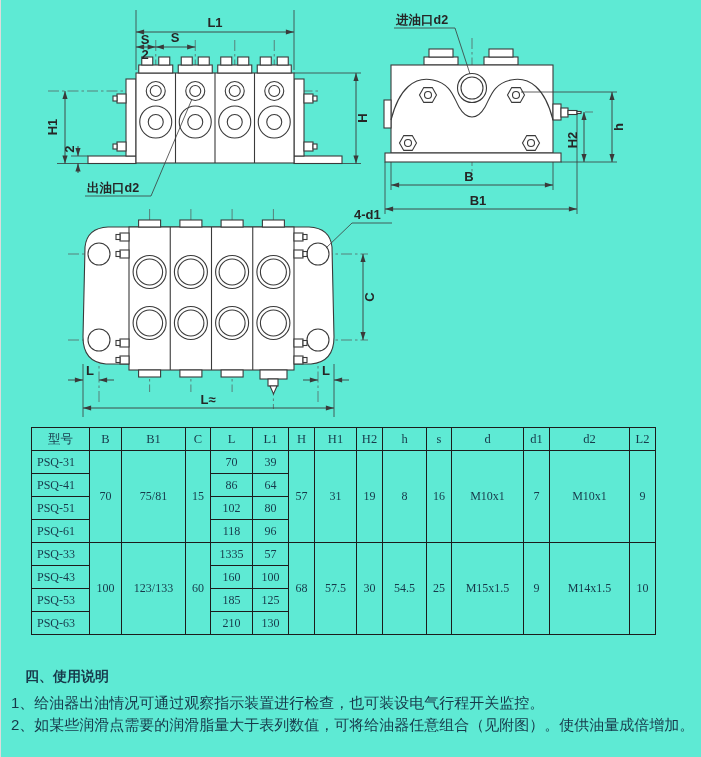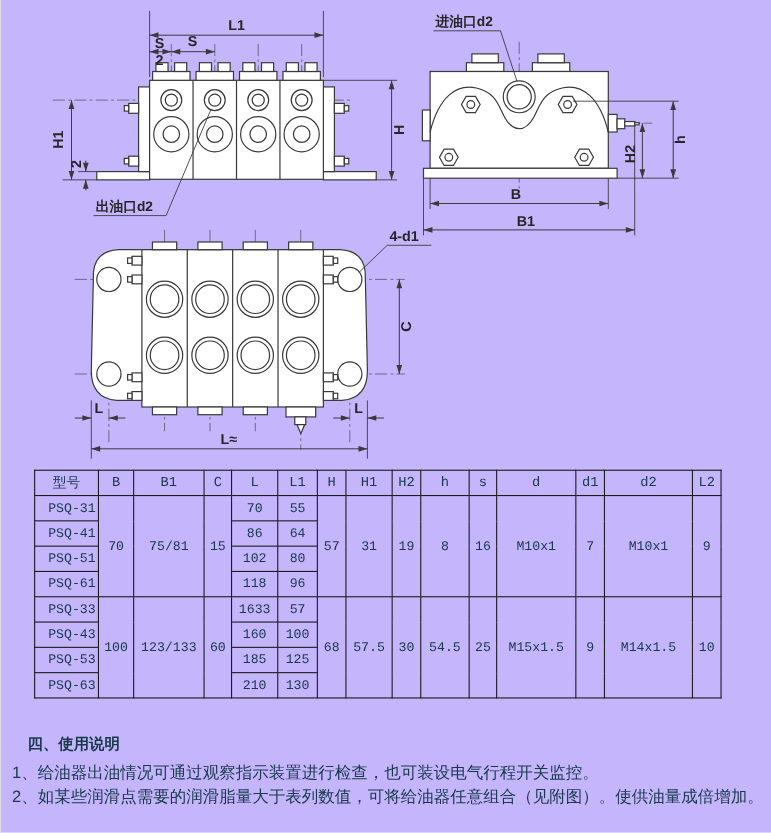--- a/index.html
+++ b/index.html
@@ -1,33 +1,33 @@
 <!DOCTYPE html>
 <html><head>
 <meta charset="utf-8">
 <style>
   html,body{margin:0;padding:0;background:#fff;}
-  .page{position:relative;width:701px;height:757px;background:#c4b5fd;overflow:hidden;
+  .page{position:relative;width:701px;height:757px;background:#5eead4;overflow:hidden;
         border-left:1px solid #dcdcdc;font-family:"Liberation Sans","DejaVu Sans",sans-serif;}
   .drawing{position:absolute;}
   svg .ln{stroke:#3a3a3a;stroke-width:1.1;fill:none}
   svg .fw{stroke:#3a3a3a;stroke-width:1.1;fill:#ffffff}
   svg .cl{stroke:#555;stroke-width:.7;fill:none;stroke-dasharray:11 3 2.5 3}
   svg .dim{stroke:#3a3a3a;stroke-width:.9;fill:none}
   svg .ext{stroke:#3a3a3a;stroke-width:.8;fill:none}
   svg text{font-family:"Liberation Sans","DejaVu Sans",sans-serif;fill:#262626}
   svg .dtx{font-size:13px;font-weight:bold}
   svg .ctx{font-size:12.5px;font-weight:bold}
   table.spec{position:absolute;left:30px;top:427px;width:624px;table-layout:fixed;
     border-collapse:collapse;color:#17394a;
-    font-family:Liberation Mono, monospace;font-size:12px;}
+    font-family:Liberation Serif, serif;font-size:12px;}
   table.spec th,table.spec td{border:1px solid #1c1c1c;text-align:center;height:22px;
     padding:0 2px;font-weight:normal;overflow:hidden;white-space:nowrap;}
   table.spec th{font-size:12.5px;}
-  table.spec td.model{text-align:right;padding-left:5px;}
+  table.spec td.model{text-align:left;padding-left:5px;}
   .notes{position:absolute;left:10px;top:668px;width:685px;color:#17394a;}
   .notes-title{font-weight:bold;font-size:14px;margin:0 0 6px 14px;}
   .note{font-size:15px;line-height:22px;margin:0;}
 </style>
 </head>
 <body>
 
 <div class="page">
 
   <svg class="drawing" style="left:30px;top:0" width="350" height="205" viewBox="0 0 350 205">
@@ -327,21 +327,21 @@
         <th>L2</th>
       </tr>
     </thead>
     <tbody>
       <tr>
         <td class="model">PSQ-31</td>
         <td rowspan="4">70</td>
         <td rowspan="4">75/81</td>
         <td rowspan="4">15</td>
         <td>70</td>
-        <td>55</td>
+        <td>39</td>
         <td rowspan="4">57</td>
         <td rowspan="4">31</td>
         <td rowspan="4">19</td>
         <td rowspan="4">8</td>
         <td rowspan="4">16</td>
         <td rowspan="4">M10x1</td>
         <td rowspan="4">7</td>
         <td rowspan="4">M10x1</td>
         <td rowspan="4">9</td>
       </tr>
@@ -358,21 +358,21 @@
       <tr>
         <td class="model">PSQ-61</td>
         <td>118</td>
         <td>96</td>
       </tr>
       <tr>
         <td class="model">PSQ-33</td>
         <td rowspan="4">100</td>
         <td rowspan="4">123/133</td>
         <td rowspan="4">60</td>
-        <td>1633</td>
+        <td>1335</td>
         <td>57</td>
         <td rowspan="4">68</td>
         <td rowspan="4">57.5</td>
         <td rowspan="4">30</td>
         <td rowspan="4">54.5</td>
         <td rowspan="4">25</td>
         <td rowspan="4">M15x1.5</td>
         <td rowspan="4">9</td>
         <td rowspan="4">M14x1.5</td>
         <td rowspan="4">10</td>

